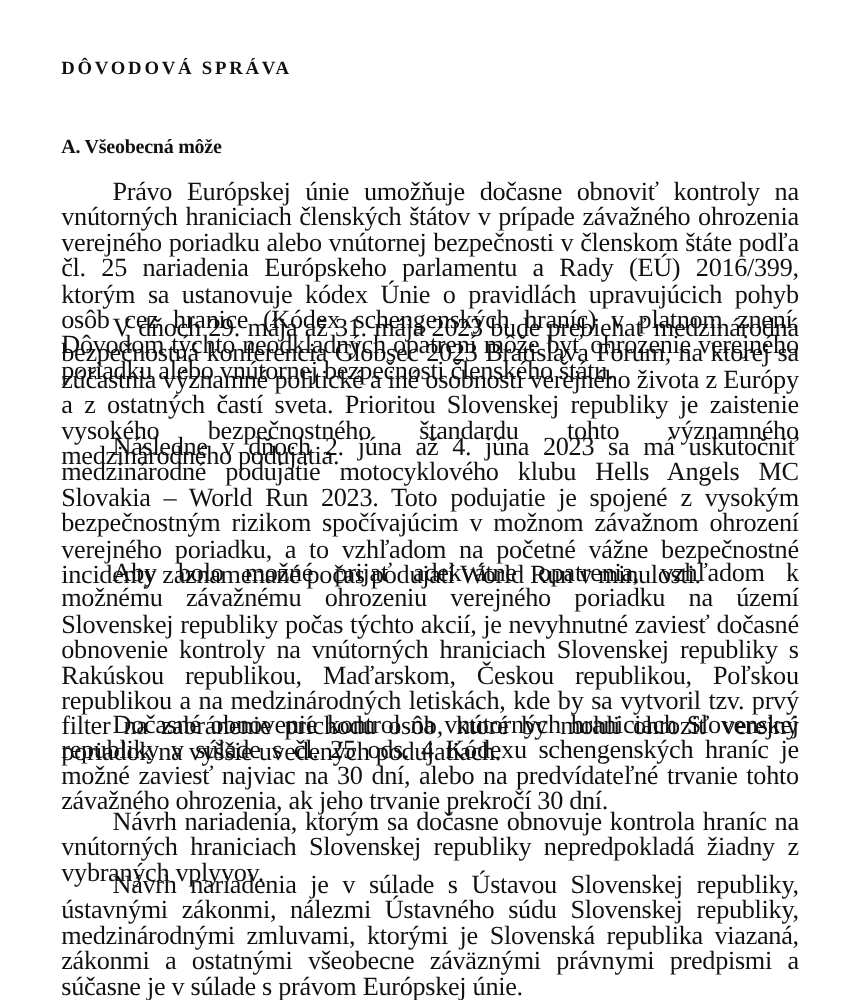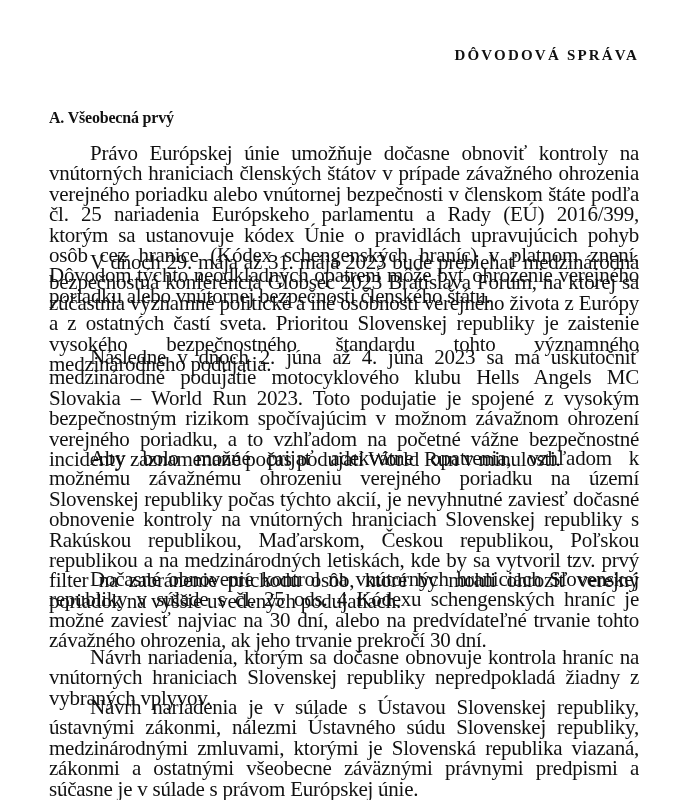--- a/index.html
+++ b/index.html
@@ -1,29 +1,29 @@
 <!DOCTYPE html>
 <html><head>
 <meta charset="utf-8">
 <style>
   html, body { margin: 0; padding: 0; background: #ffffff; }
   body { width: 686px; height: 800px; overflow: hidden; position: relative; color: #111; }
   .page { position: absolute; left: 49px; top: 0; width: 590px; font-family: "Liberation Serif", serif; }
-  .title { position: absolute; left: 0; width: 590px; top: 47px; text-align: right;
+  .title { position: absolute; left: 0; width: 590px; top: 47px; text-align: left;
            font-weight: bold; font-size: 15px; letter-spacing: 2.2px; }
   .heading { position: absolute; left: 0; top: 109px; font-weight: bold; font-size: 16px; letter-spacing: -0.2px; }
   .para { position: absolute; left: 0; width: 590px; font-size: 21px; line-height: 20.4px;
           text-align: justify; text-indent: 41px; letter-spacing: -0.25px; }
 </style>
 </head>
 <body>
 
 <div class="page">
   <div class="title">DÔVODOVÁ SPRÁVA</div>
-  <div class="heading">A. Všeobecná prvý</div>
+  <div class="heading">A. Všeobecná môže</div>
 
   <p class="para" style="top:122px">Právo Európskej únie umožňuje dočasne obnoviť kontroly na vnútorných hraniciach členských štátov v prípade závažného ohrozenia verejného poriadku alebo vnútornej bezpečnosti v členskom  štáte podľa čl. 25 nariadenia Európskeho parlamentu a Rady (EÚ) 2016/399, ktorým sa ustanovuje kódex Únie o pravidlách upravujúcich pohyb osôb cez hranice (Kódex schengenských hraníc) v platnom znení. Dôvodom týchto neodkladných opatrení môže byť ohrozenie verejného poriadku alebo vnútornej bezpečnosti členského štátu.</p>
   <p class="para" style="top:231px">V dňoch 29. mája až 31. mája 2023 bude prebiehať medzinárodná bezpečnostná konferencia Globsec 2023 Bratislava Forum, na ktorej sa zúčastnia významné politické a iné osobnosti verejného života z  Európy a z ostatných častí sveta. Prioritou Slovenskej republiky  je zaistenie vysokého bezpečnostného štandardu tohto významného medzinárodného podujatia.</p>
   <p class="para" style="top:326px">Následne v dňoch 2. júna až 4. júna 2023 sa má uskutočniť medzinárodné podujatie motocyklového klubu Hells Angels MC Slovakia – World Run 2023. Toto podujatie je spojené z vysokým bezpečnostným rizikom spočívajúcim v možnom závažnom ohrození verejného poriadku, a to vzhľadom na početné vážne bezpečnostné incidenty zaznamenané počas podujatí World Run v minulosti.</p>
   <p class="para" style="top:427px">Aby bolo možné prijať adekvátne opatrenia, vzhľadom k možnému závažnému ohrozeniu verejného poriadku na území Slovenskej republiky počas týchto akcií, je nevyhnutné zaviesť dočasné obnovenie kontroly na vnútorných hraniciach Slovenskej republiky s Rakúskou republikou, Maďarskom, Českou republikou, Poľskou republikou a na medzinárodných letiskách, kde by sa vytvoril tzv. prvý filter na zabránenie príchodu osôb, ktoré by mohli ohroziť verejný poriadok na vyššie uvedených podujatiach.</p>
   <p class="para" style="top:548px">Dočasné obnovenie kontrol na vnútorných hraniciach Slovenskej republiky v súlade s čl. 25 ods. 4 Kódexu schengenských hraníc je možné zaviesť najviac na 30 dní, alebo na predvídateľné trvanie tohto závažného ohrozenia, ak jeho trvanie prekročí 30 dní.</p>
   <p class="para" style="top:626px">Návrh  nariadenia, ktorým sa dočasne obnovuje kontrola hraníc na vnútorných hraniciach Slovenskej republiky nepredpokladá žiadny z vybraných vplyvov.</p>
   <p class="para" style="top:676px">Návrh nariadenia je v súlade s Ústavou Slovenskej republiky, ústavnými zákonmi, nálezmi Ústavného súdu Slovenskej republiky, medzinárodnými zmluvami, ktorými je Slovenská republika viazaná, zákonmi a ostatnými všeobecne záväznými právnymi predpismi a súčasne je v súlade s právom Európskej únie.</p>
 </div>
 

